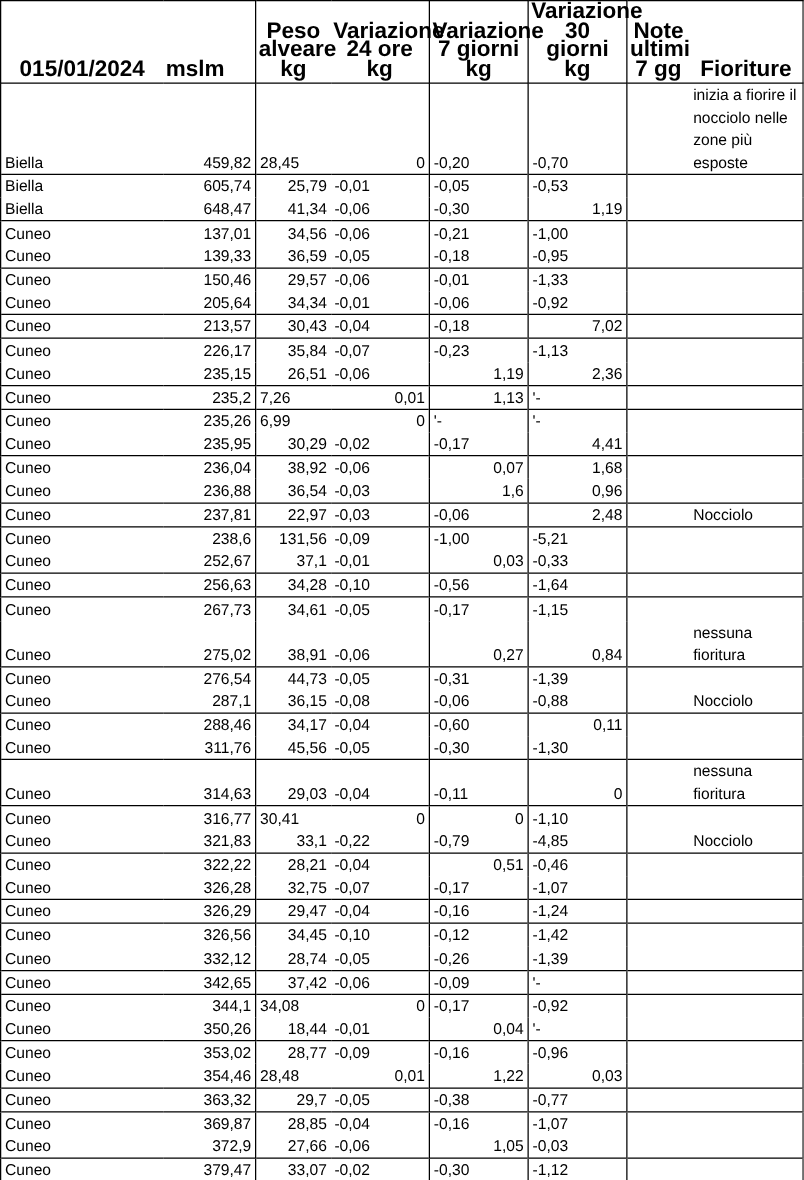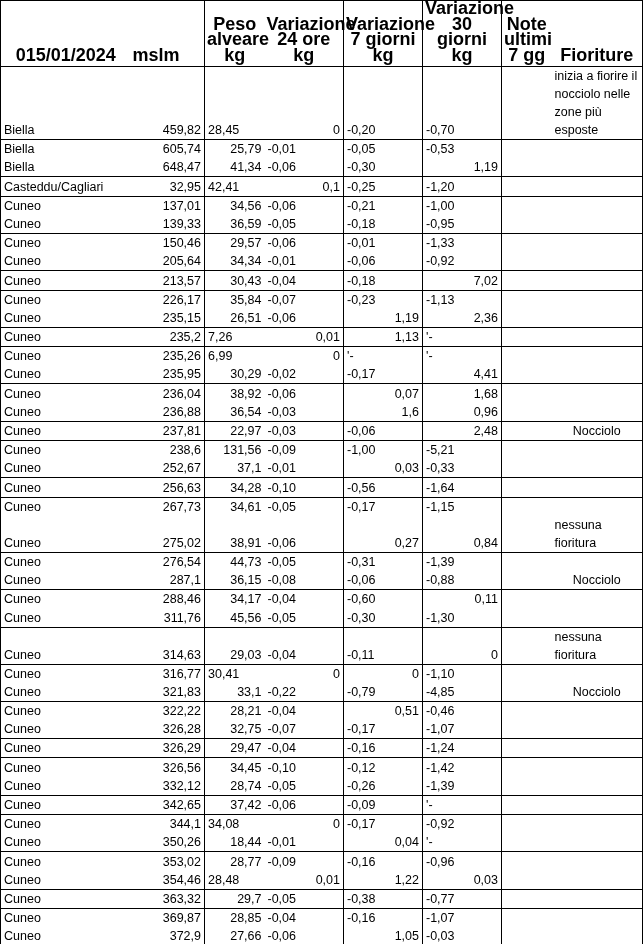--- a/index.html
+++ b/index.html
@@ -3,21 +3,21 @@
 <meta charset="utf-8">
 <style>
   html, body { margin:0; padding:0; background:#ffffff; }
   body { width:643px; height:944px; overflow:hidden; font-family:"Liberation Sans", sans-serif; font-size:12.5px; color:#000; }
   table { border-collapse:collapse; table-layout:fixed; width:642px; }
   col.c-loc { width:130px; } col.c-mslm { width:74px; } col.c-peso { width:60px; }
   col.c-v24 { width:79px; } col.c-v7 { width:79px; } col.c-v30 { width:79px; }
   col.c-note { width:50px; } col.c-fior { width:91px; }
   th { font-weight:bold; font-size:18px; vertical-align:bottom; text-align:center; padding:0 2px 3px 2px; line-height:15.5px; height:56px; border-top:1.5px solid #000; border-bottom:1.5px solid #000; }
   td { height:18.2px; line-height:18px; padding:0 3px; white-space:nowrap; vertical-align:bottom; overflow:hidden; }
-  td.r { text-align:right; } td.l { text-align:left; } td.c { text-align:center; }
+  td.r { text-align:right; } td.l { text-align:left; } td.c { }
   tr.gstart td { border-top:1.5px solid #000; }
   tr.tall td { height:60px; }
   tr.tall2 td { height:34px; }
   td.bl, th.bl { border-left:1.5px solid #000; }
   td.br, th.br { border-right:1.5px solid #000; }
   td.wrap { white-space:normal; line-height:18px;margin-top:46px; }
   tr:last-child td { border-bottom:1.5px solid #000; }
 </style>
 </head>
 <body>
@@ -70,30 +70,20 @@
         <td class="l bl">Biella</td>
         <td class="r br">648,47</td>
         <td class="r">41,34</td>
         <td class="l br">-0,06</td>
         <td class="l br">-0,30</td>
         <td class="r br">1,19</td>
         <td class=""></td>
         <td class="l br wrap"></td>
       </tr>
       <tr class="gstart">
-        <td class="l bl">Casteddu/Cagliari</td>
-        <td class="r br">32,95</td>
-        <td class="l">42,41</td>
-        <td class="r br">0,1</td>
-        <td class="l br">-0,25</td>
-        <td class="l br">-1,20</td>
-        <td class=""></td>
-        <td class="l br wrap"></td>
-      </tr>
-      <tr class="gstart">
         <td class="l bl">Cuneo</td>
         <td class="r br">137,01</td>
         <td class="r">34,56</td>
         <td class="l br">-0,06</td>
         <td class="l br">-0,21</td>
         <td class="l br">-1,00</td>
         <td class=""></td>
         <td class="l br wrap"></td>
       </tr>
       <tr>

